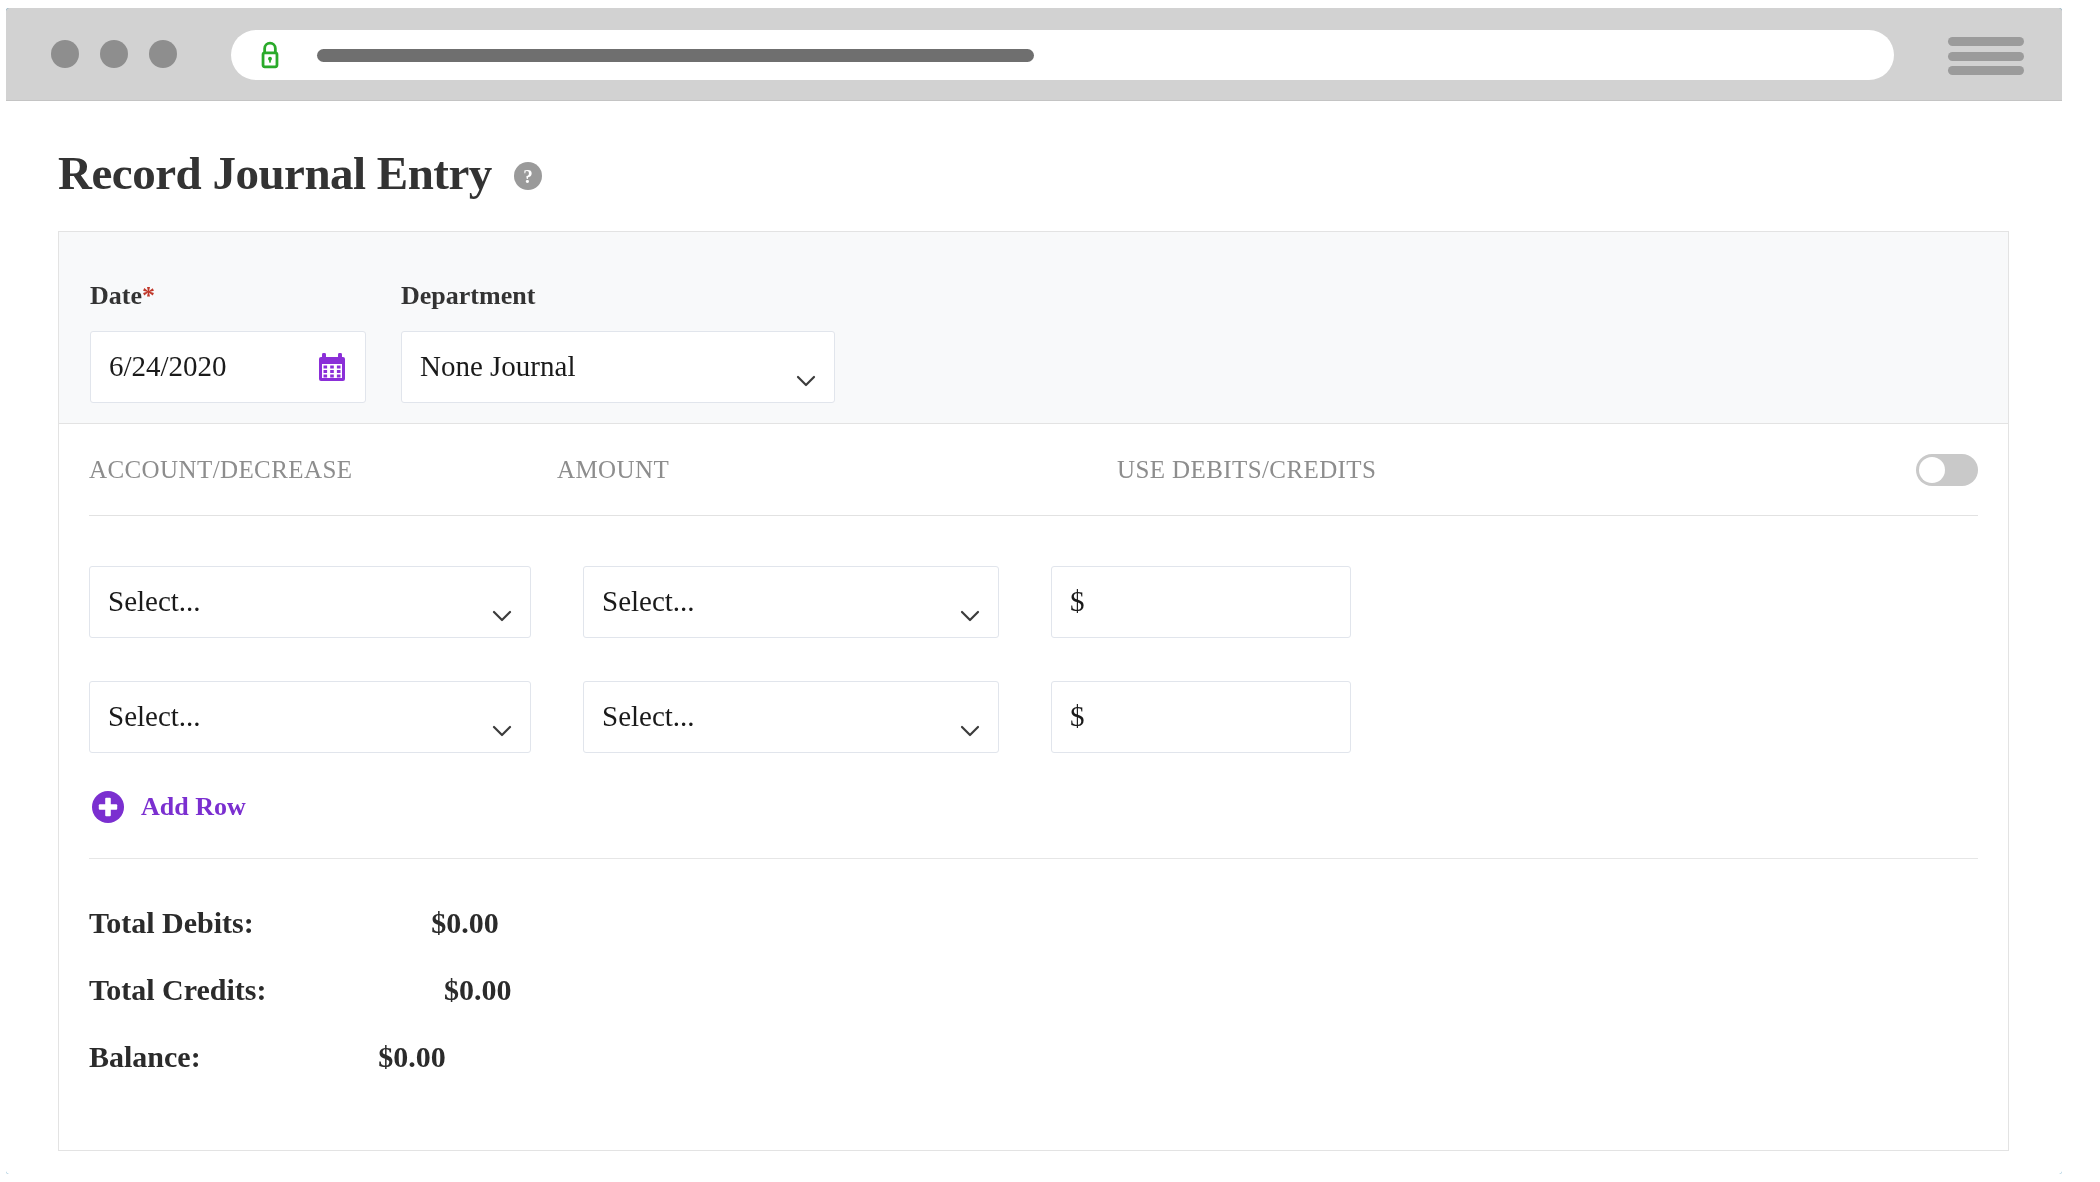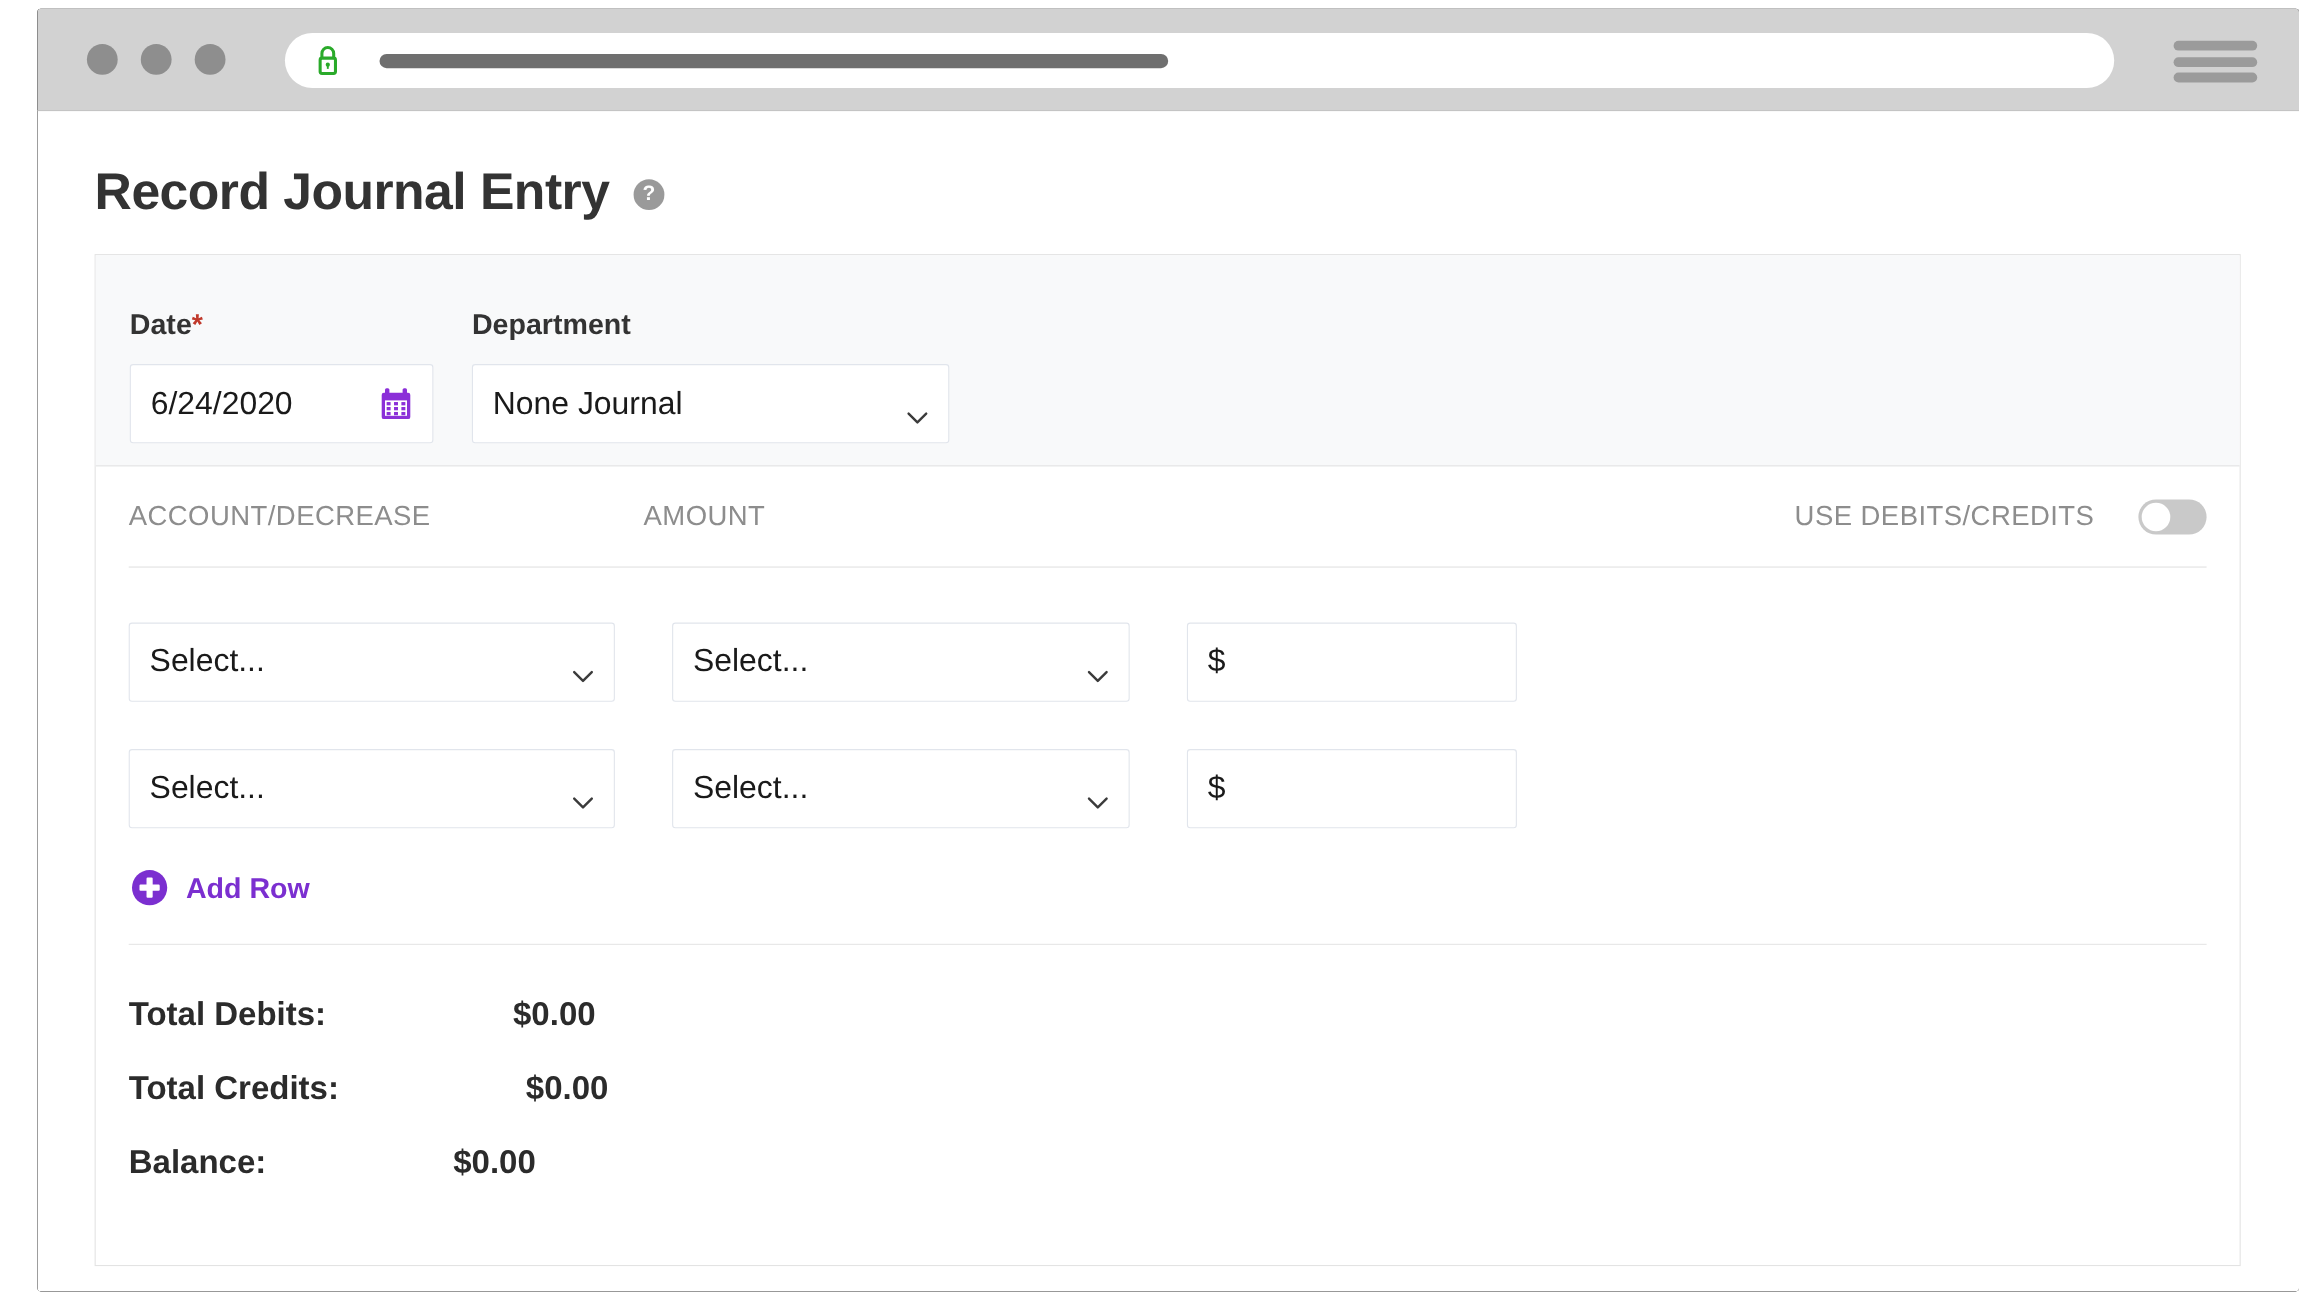--- a/index.html
+++ b/index.html
@@ -8,27 +8,28 @@
     width: 2100px;
     height: 1182px;
     overflow: hidden;
     background: #ffffff;
     font-family: "Liberation Sans", sans-serif;
   }
 
   
   .browser-window {
     position: absolute;
-    left: 34px;
+    left: 6px;
     top: 8px;
     width: 2056px;
     height: 1166px;
-    background: #000000;
+    background: #0369a1;
     border-radius: 3px;
     overflow: hidden;
+    font-family: Liberation Serif, serif;
   }
 
   .browser-chrome {
     position: absolute;
     left: 0; top: 0;
     width: 100%;
     height: 92px;
     background: #d2d2d2;
   }
 
@@ -218,21 +219,21 @@
     letter-spacing: 0.4px;
     white-space: nowrap;
   }
   .col-account { width: 494px; padding-left: 1px; }
   .col-incdec  { width: 468px; }
   .col-amount  { width: 560px; }
   .col-toggle  {
     flex: 1;
     display: flex;
     align-items: center;
-    justify-content: flex-end;
+    justify-content: space-between;
     gap: 40px;
   }
 
   .toggle-switch {
     width: 62px; height: 32px;
     border-radius: 16px;
     background: #c9c9c9;
     position: relative;
     flex: 0 0 auto;
   }

